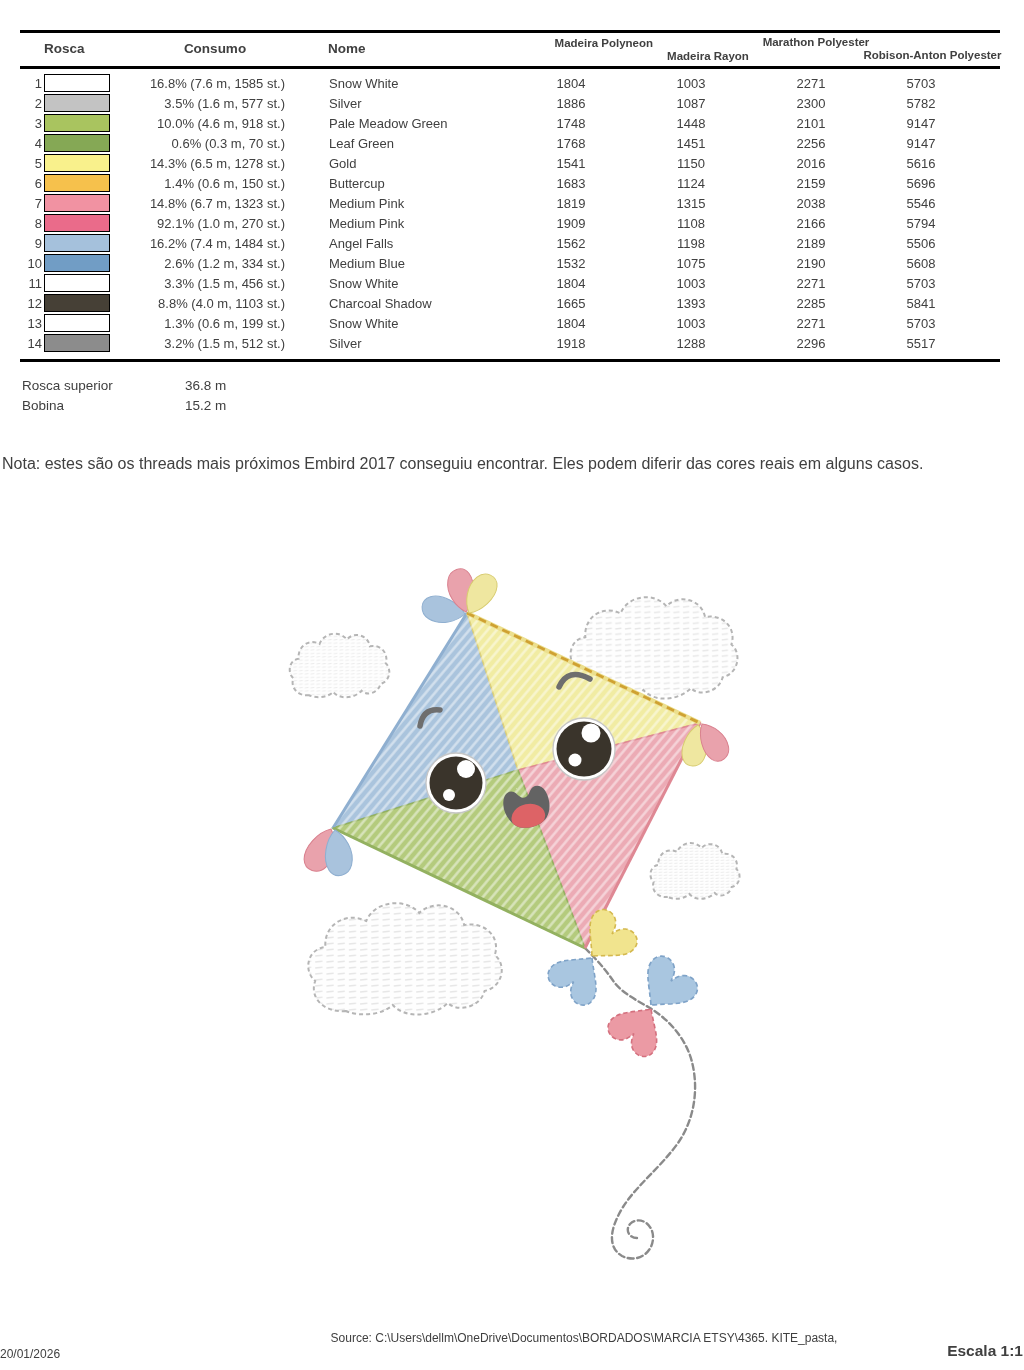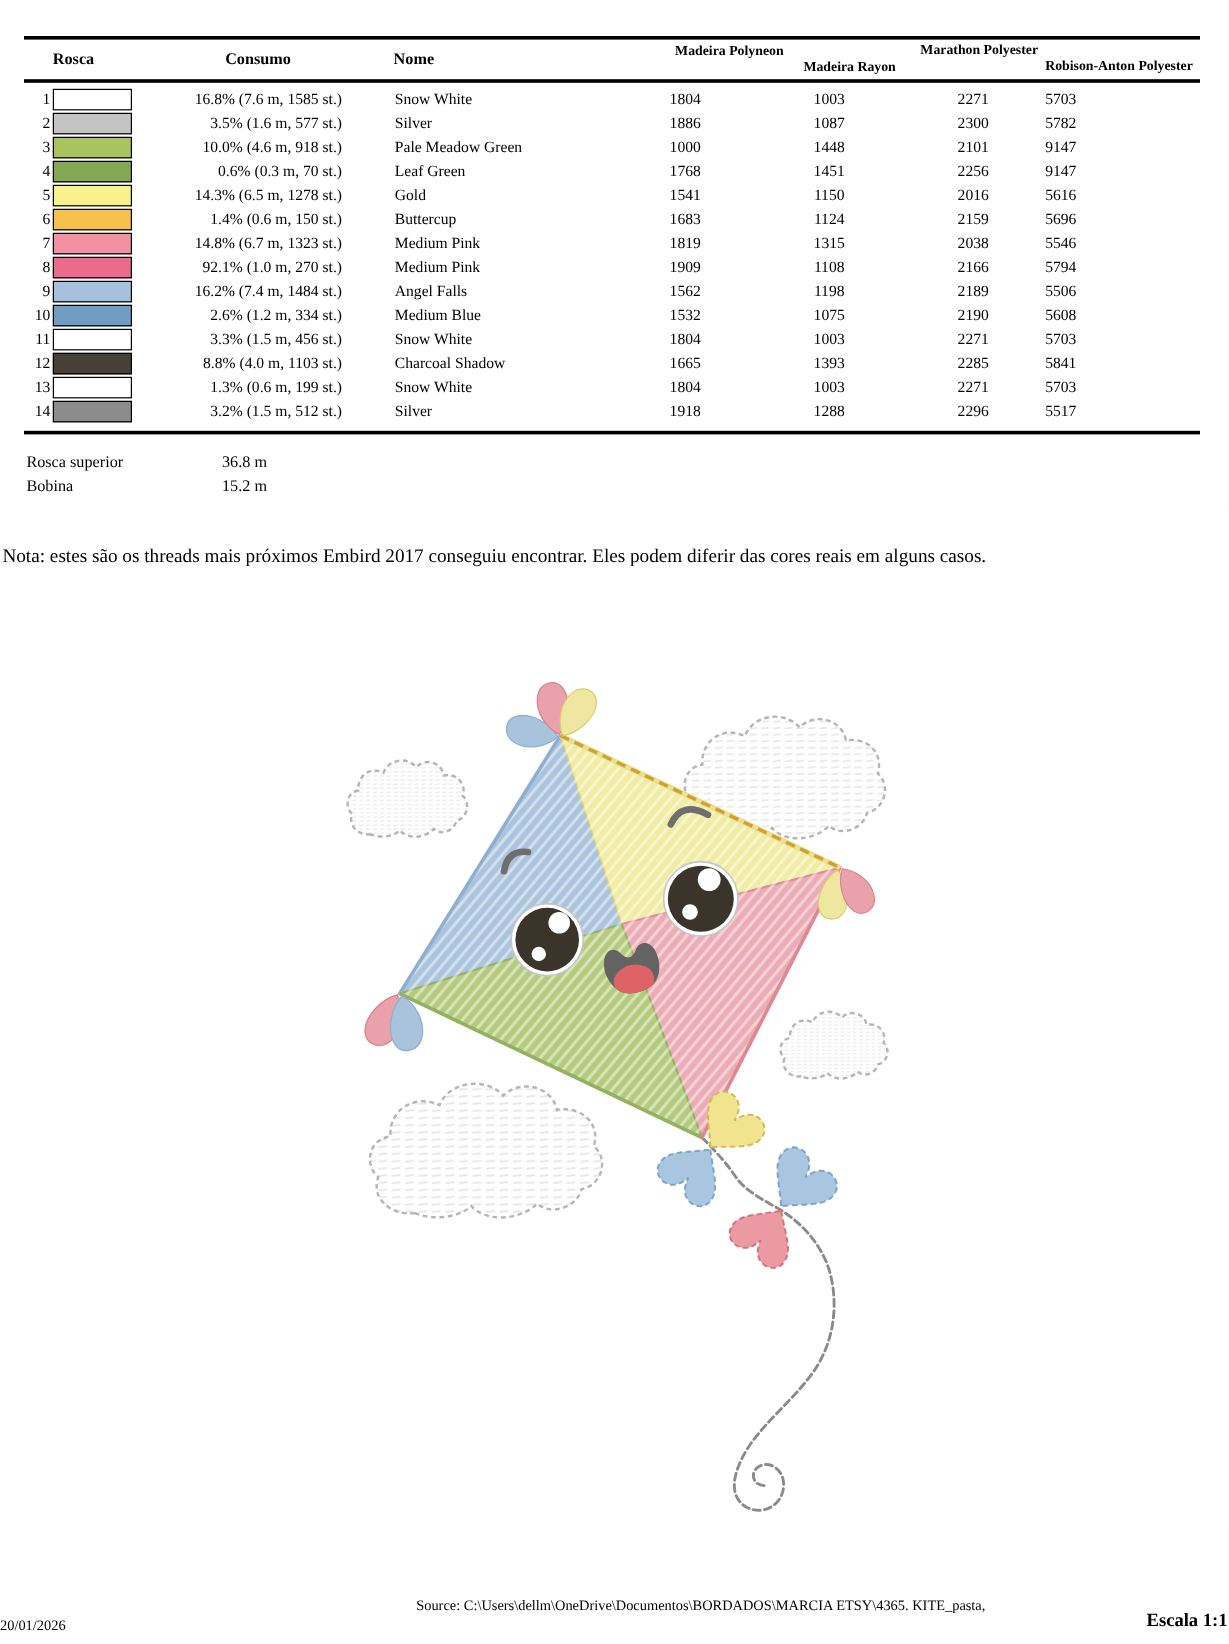--- a/index.html
+++ b/index.html
@@ -1,37 +1,37 @@
 <!DOCTYPE html>
 <html><head>
 <meta charset="utf-8">
 <style>
   html,body{margin:0;padding:0;background:#e9e9e9;}
   .page{position:relative;width:1024px;height:1370px;background:#ffffff;margin:0 auto;
-        font-family:Liberation Serif, serif;color:#000000;overflow:hidden;}
+        font-family:Liberation Sans, sans-serif;color:#404040;overflow:hidden;}
   
   .table-wrap{position:absolute;left:20px;top:30px;width:980px;}
   .thead{position:relative;height:33px;border-top:3px solid #000;border-bottom:3px solid #000;}
   .h{position:absolute;font-weight:bold;}
   .h-rosca{left:24px;top:8px;font-size:13.5px;}
   .h-consumo{left:140px;top:8px;width:110px;text-align:center;font-size:13.5px;}
   .h-nome{left:308px;top:8px;font-size:13.5px;}
   .h-mpoly{left:473px;top:4px;width:160px;text-align:right;font-size:11.5px;}
   .h-mrayon{left:608px;top:17px;width:160px;text-align:center;font-size:11.5px;}
   .h-marathon{left:716px;top:3px;width:160px;text-align:center;font-size:11.5px;}
   .h-robison{left:810px;top:16px;width:205px;text-align:center;font-size:11.5px;}
   .rows{padding-top:4px;padding-bottom:6px;border-bottom:3px solid #000;}
   .trow{display:flex;align-items:center;height:20px;font-size:13px;}
   .c-idx{width:22px;text-align:right;flex:none;}
   .c-swatch{width:66px;height:18px;box-sizing:border-box;border:1px solid #000;
             margin-left:2px;flex:none;background:#fff;}
   .c-cons{width:175px;text-align:right;flex:none;}
   .c-nome{width:182px;margin-left:44px;text-align:left;flex:none;}
   .c-n1,.c-n2,.c-n3{width:120px;text-align:center;flex:none;}
-  .c-n4{width:100px;flex:none;}
+  .c-n4{width:100px;text-align:center;flex:none;}
   
   .summary{margin-top:13px;}
   .summary-line{display:flex;align-items:center;height:20px;font-size:13.5px;}
   .summary-label{width:163px;padding-left:2px;}
   
   .note{position:absolute;left:2px;top:455px;font-size:16px;}
   
   .art{position:absolute;left:0;top:520px;}
   
   .f-source{position:absolute;left:144px;right:0;top:1331px;text-align:center;font-size:12px;}
@@ -73,21 +73,21 @@
           <span class="c-n1">1886</span>
           <span class="c-n2">1087</span>
           <span class="c-n3">2300</span>
           <span class="c-n4">5782</span>
         </div>
         <div class="trow">
           <span class="c-idx">3</span>
           <span class="c-swatch" style="background: rgb(169, 196, 95);"></span>
           <span class="c-cons">10.0% (4.6 m, 918 st.)</span>
           <span class="c-nome">Pale Meadow Green</span>
-          <span class="c-n1">1000</span>
+          <span class="c-n1">1748</span>
           <span class="c-n2">1448</span>
           <span class="c-n3">2101</span>
           <span class="c-n4">9147</span>
         </div>
         <div class="trow">
           <span class="c-idx">4</span>
           <span class="c-swatch" style="background: rgb(133, 168, 85);"></span>
           <span class="c-cons">0.6% (0.3 m, 70 st.)</span>
           <span class="c-nome">Leaf Green</span>
           <span class="c-n1">1768</span>

